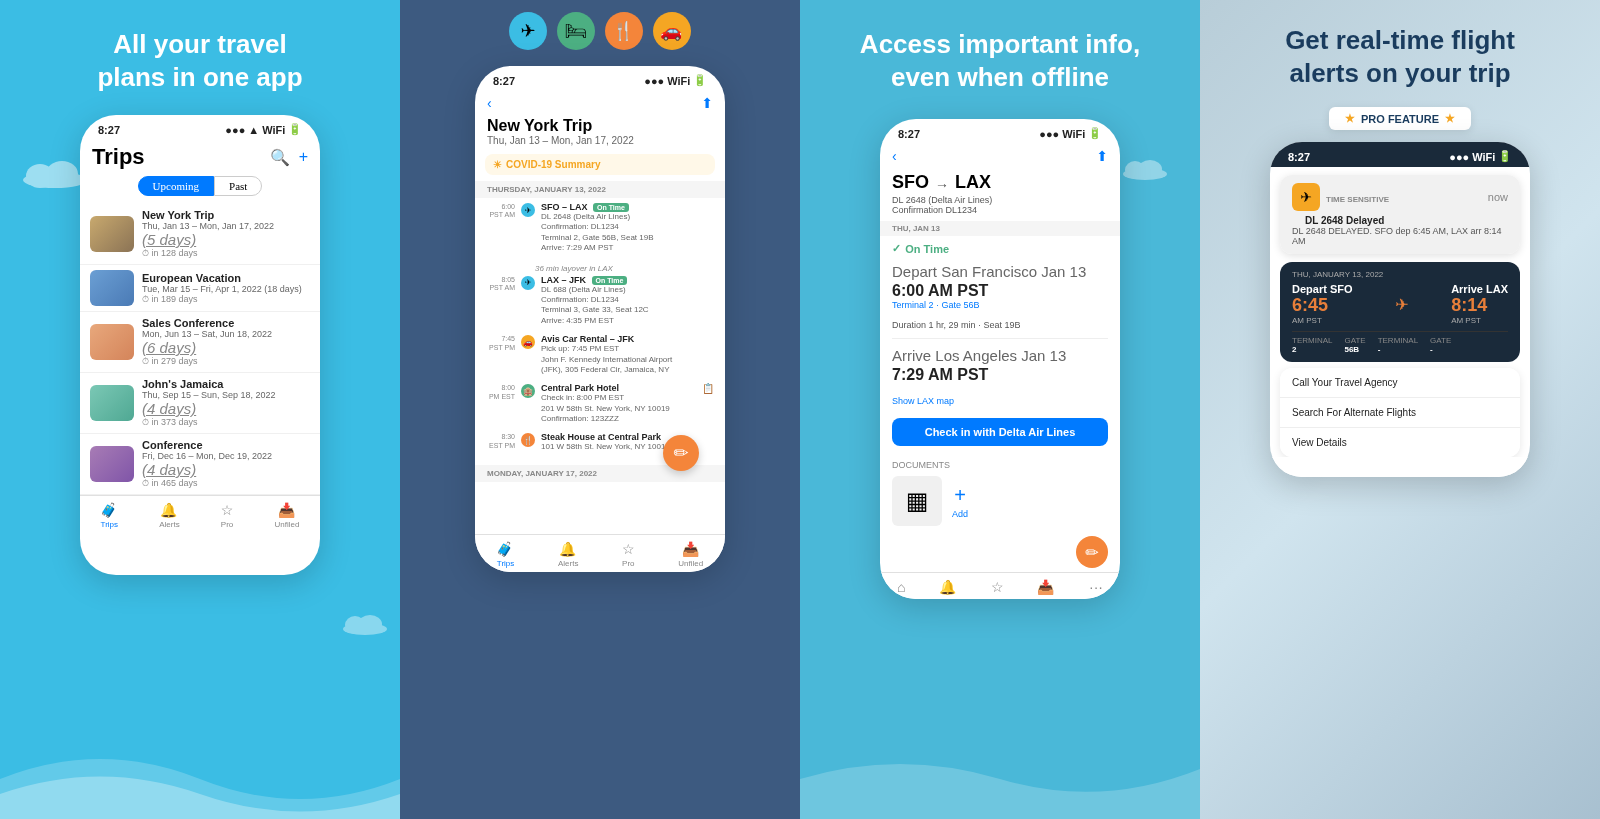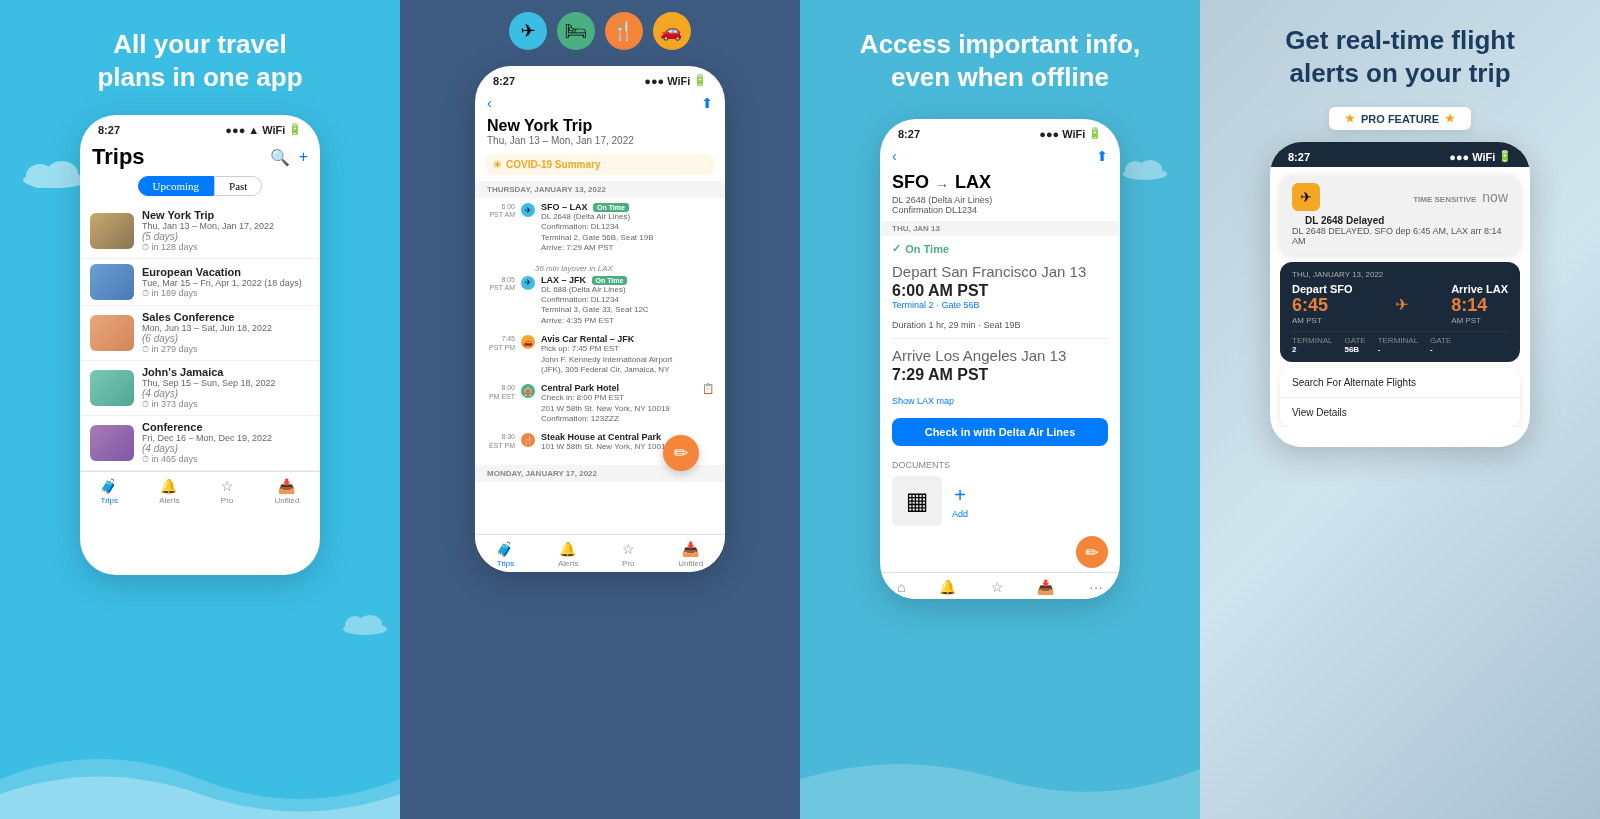--- a/index.html
+++ b/index.html
@@ -112,21 +112,21 @@
       object-fit: cover;
     }
     .trip-thumb-ny { background: linear-gradient(135deg, #c8a96e, #8b7355); }
     .trip-thumb-eu { background: linear-gradient(135deg, #6b9fd4, #4a7ab5); }
     .trip-thumb-sf { background: linear-gradient(135deg, #e8a87c, #d4845a); }
     .trip-thumb-jw { background: linear-gradient(135deg, #7bc8b5, #4fa893); }
     .trip-thumb-conf { background: linear-gradient(135deg, #a87cb5, #8055a8); }
 
     .trip-info .name { font-size: 11px; font-weight: 600; color: #222; }
     .trip-info .dates { font-size: 9px; color: #666; }
-    .trip-info .days { font-size: 10px; color: #888; font-style: italic; }
+    .trip-info .days { font-size: 15px; color: #888; font-style: italic; text-decoration: underline; }
     .trip-info .countdown { font-size: 9px; color: #888; }
 
     .bottom-tab-bar {
       display: flex;
       justify-content: space-around;
       padding: 6px 0 4px;
       border-top: 1px solid #e0e0e0;
       background: white;
     }
     .bottom-tab {
@@ -379,23 +379,23 @@
     }
     .notif-icon {
       width: 28px; height: 28px;
       background: #f5a623;
       border-radius: 6px;
       display: flex;
       align-items: center;
       justify-content: center;
       font-size: 14px;
     }
-    .notif-meta { flex: 1; text-align: right; }
+    .notif-meta { flex: 1; }
     .notif-label { font-size: 8px; color: #888; font-weight: 600; text-transform: uppercase; }
-    .notif-time { font-size: 14px; color: #888; }
+    .notif-time { font-size: 11px; color: #888; }
     .notif-title { font-size: 10px; font-weight: 700; color: #222; padding-left: 13px; }
     .notif-body { font-size: 9px; color: #555; }
 
     .flight-card {
       background: #1a2a3a;
       border-radius: 12px;
       margin: 0 10px 6px;
       padding: 8px 12px;
       color: white;
     }
@@ -884,20 +884,21 @@
             <div class="fc-detail-value">-</div>
           </div>
           <div class="fc-detail-item">
             <div class="fc-detail-label">GATE</div>
             <div class="fc-detail-value">-</div>
           </div>
         </div>
       </div>
 
       <div class="actions-card">
+        <div class="action-item">Call Your Travel Agency</div>
         <div class="action-item">Search For Alternate Flights</div>
         <div class="action-item">View Details</div>
       </div>
 
       <div style="height:20px;background:white;"></div>
     </div>
   </div>
 </div>
 
 </body></html>

